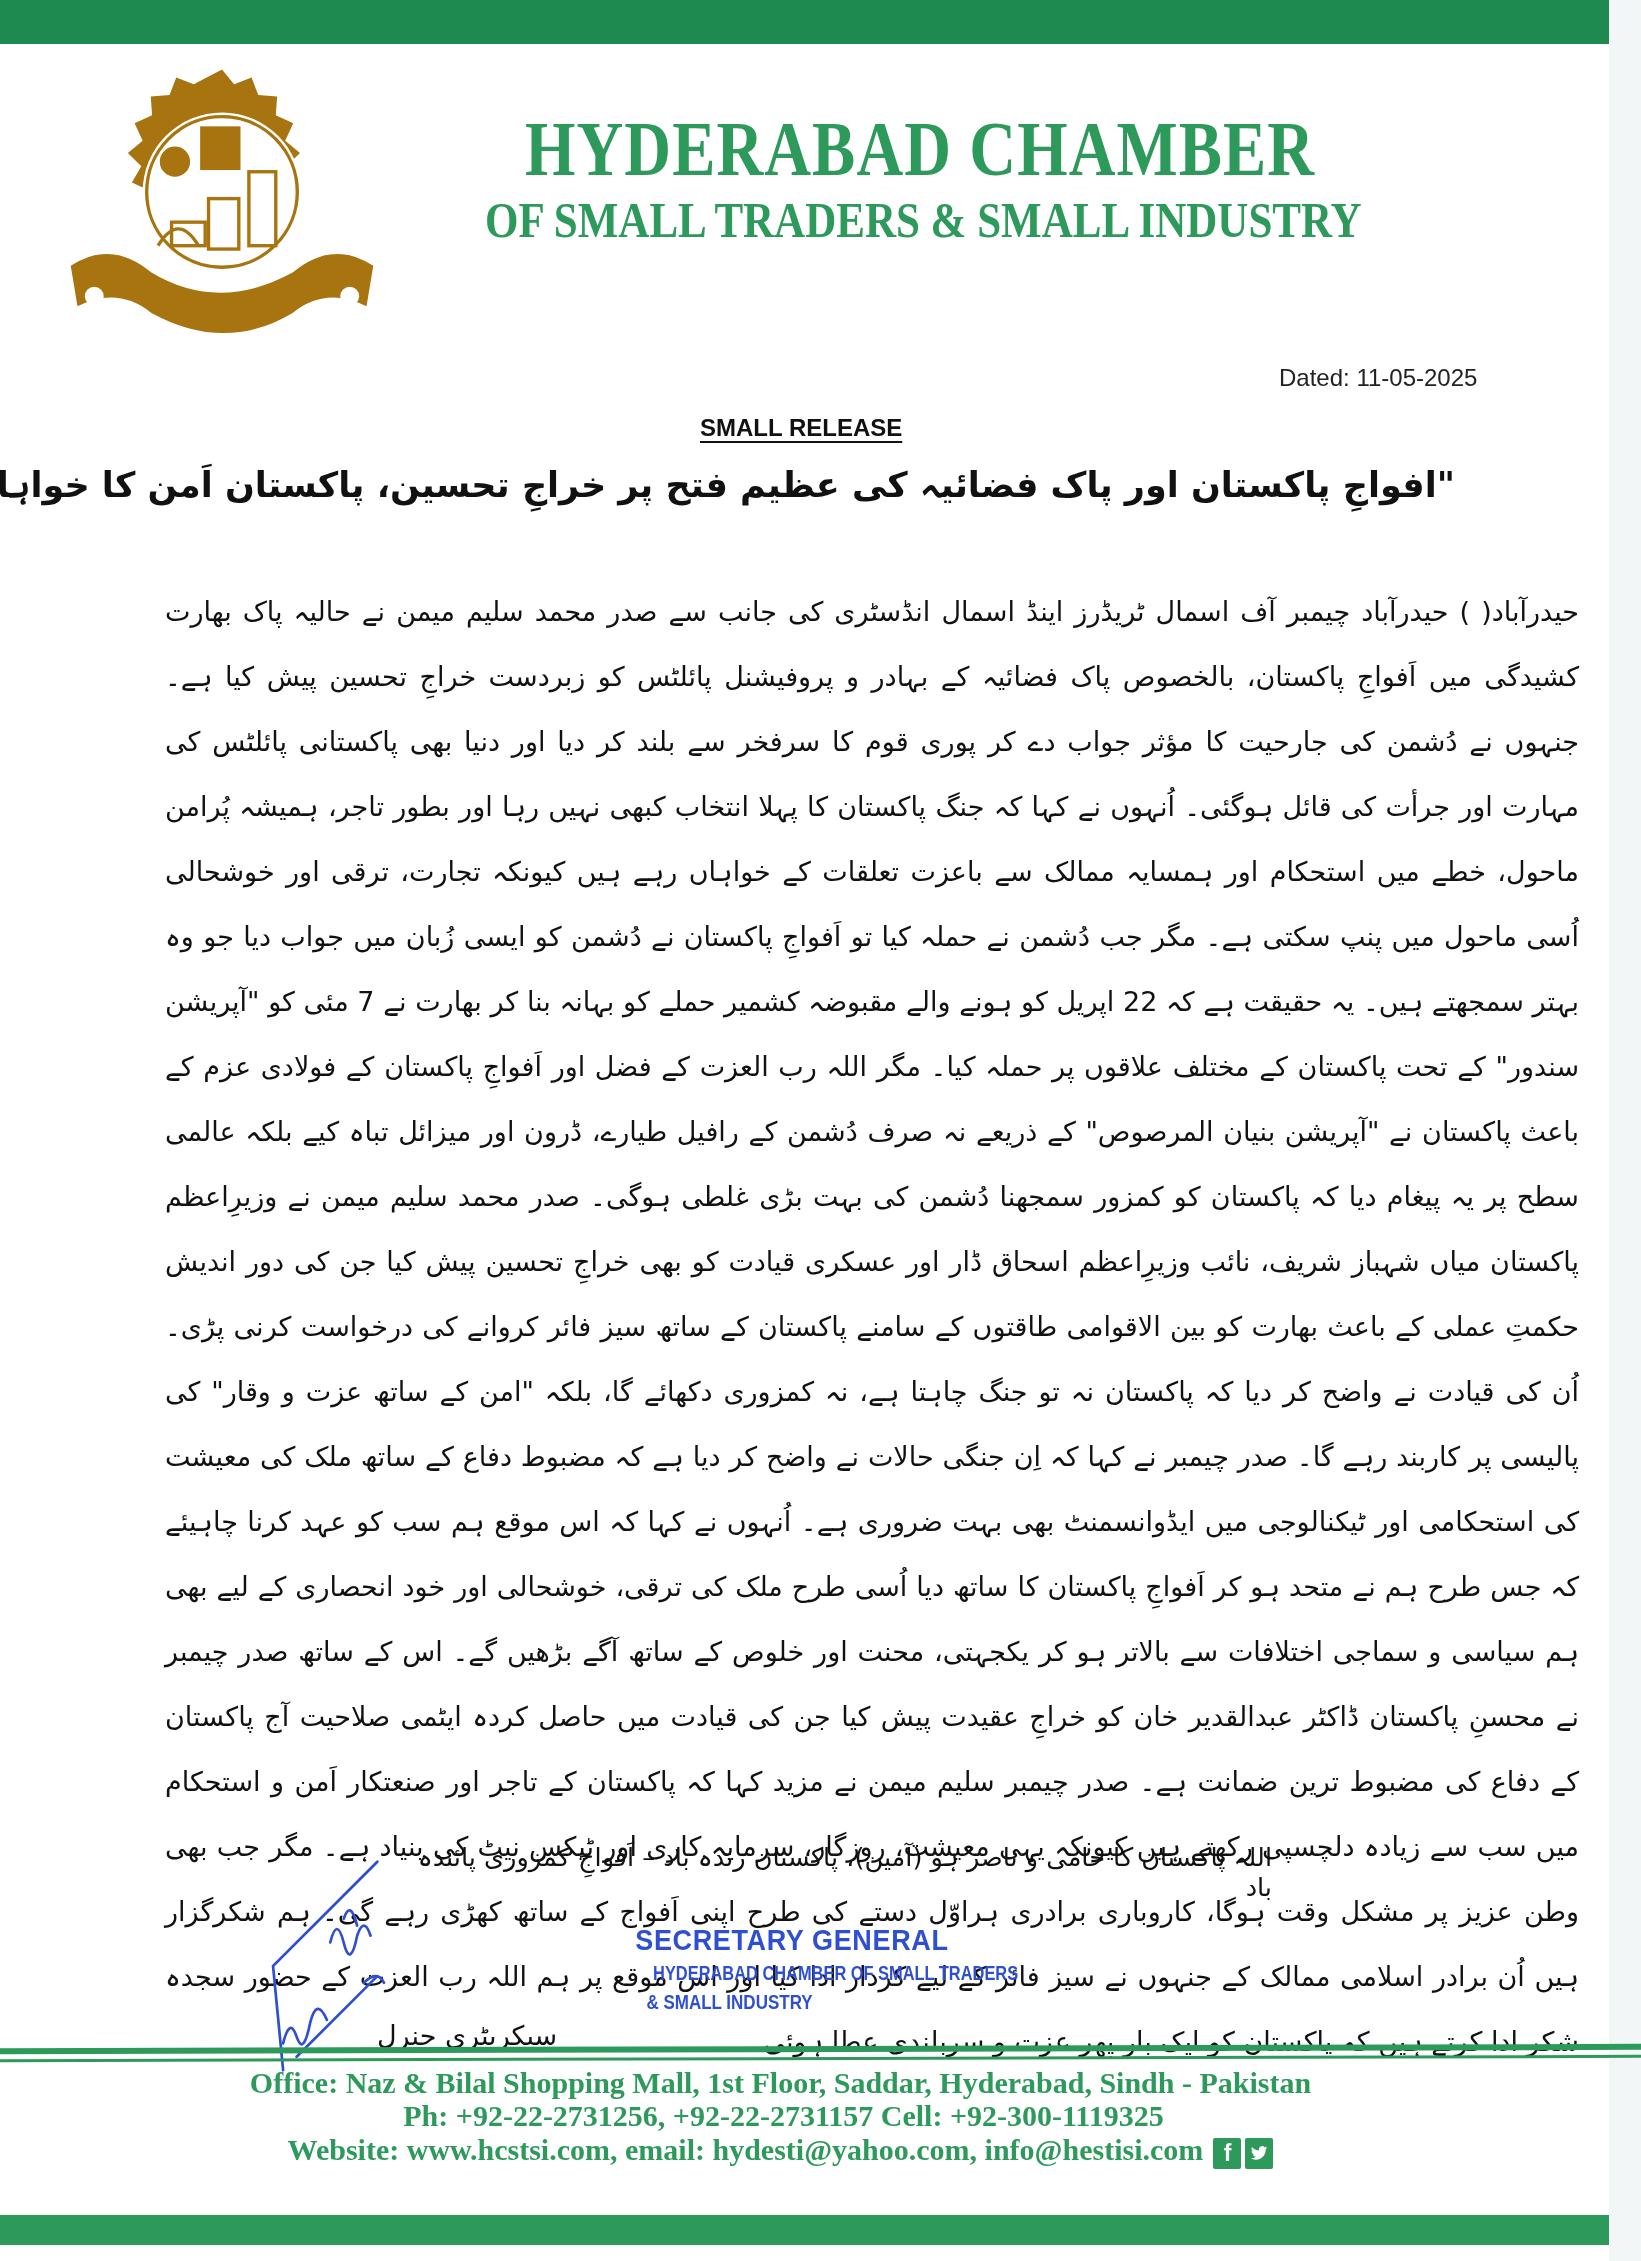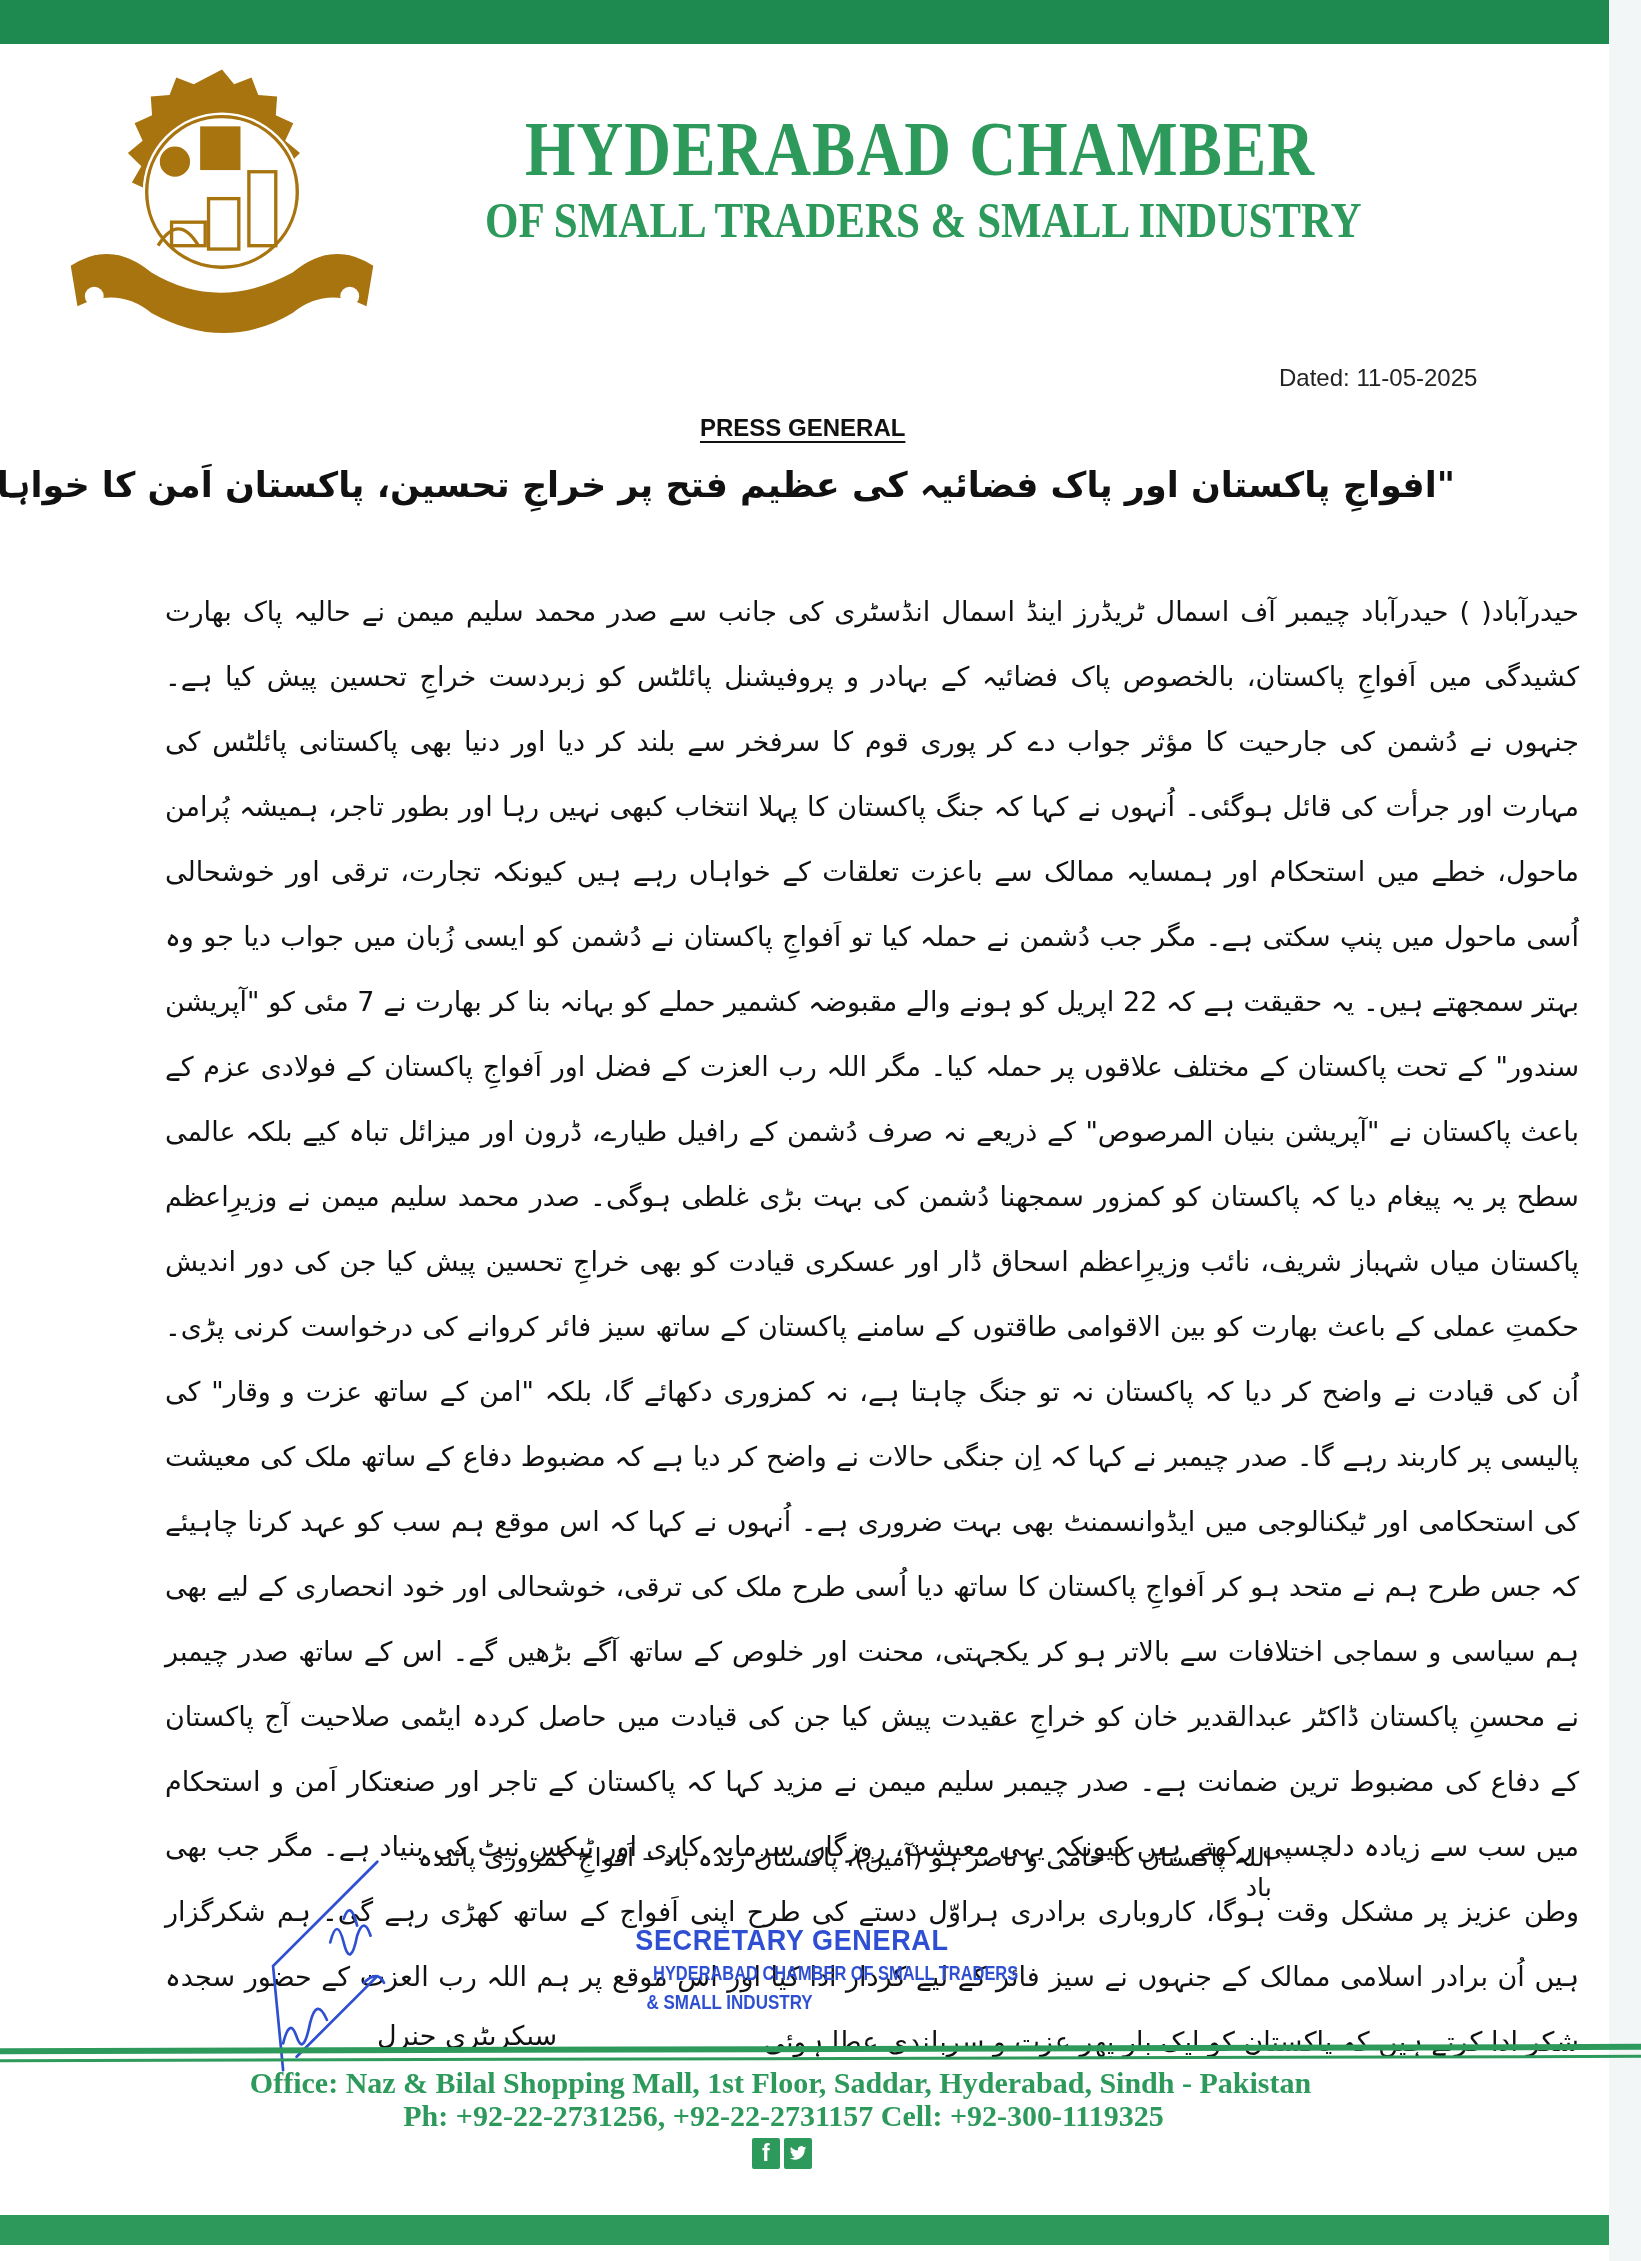--- a/index.html
+++ b/index.html
@@ -53,21 +53,21 @@
     <path d="M140 270 q30 -50 60 0"></path>
   </g>
   <circle cx="45" cy="345" r="14" fill="#fff"></circle>
   <circle cx="425" cy="345" r="14" fill="#fff"></circle>
 </svg>
 
 <div class="title1">HYDERABAD CHAMBER</div>
 <div class="title2">OF SMALL TRADERS &amp; SMALL INDUSTRY</div>
 
 <div class="dated">Dated: 11-05-2025</div>
-<div class="press">PRESS GENERAL</div>
+<div class="press">SMALL RELEASE</div>
 
 <div class="headline">"افواجِ پاکستان اور پاک فضائیہ کی عظیم فتح پر خراجِ تحسین، پاکستان اَمن کا خواہاں، مگر عزتِ نفس پر سمجھوتہ نہیں" سلیم میمن</div>
 
 <div class="body-text">
   <p>حیدرآباد(          ) حیدرآباد چیمبر آف اسمال ٹریڈرز اینڈ اسمال انڈسٹری کی جانب سے صدر محمد سلیم میمن نے حالیہ پاک بھارت کشیدگی میں اَفواجِ پاکستان، بالخصوص پاک فضائیہ کے بہادر و پروفیشنل پائلٹس کو زبردست خراجِ تحسین پیش کیا ہے۔ جنہوں نے دُشمن کی جارحیت کا مؤثر جواب دے کر پوری قوم کا سرفخر سے بلند کر دیا اور دنیا بھی پاکستانی پائلٹس کی مہارت اور جرأت کی قائل ہوگئی۔ اُنہوں نے کہا کہ جنگ پاکستان کا پہلا انتخاب کبھی نہیں رہا اور بطور تاجر، ہمیشہ پُرامن ماحول، خطے میں استحکام اور ہمسایہ ممالک سے باعزت تعلقات کے خواہاں رہے ہیں کیونکہ تجارت، ترقی اور خوشحالی اُسی ماحول میں پنپ سکتی ہے۔ مگر جب دُشمن نے حملہ کیا تو اَفواجِ پاکستان نے دُشمن کو ایسی زُبان میں جواب دیا جو وہ بہتر سمجھتے ہیں۔ یہ حقیقت ہے کہ 22 اپریل کو ہونے والے مقبوضہ کشمیر حملے کو بہانہ بنا کر بھارت نے 7 مئی کو "آپریشن سندور" کے تحت پاکستان کے مختلف علاقوں پر حملہ کیا۔ مگر اللہ رب العزت کے فضل اور اَفواجِ پاکستان کے فولادی عزم کے باعث پاکستان نے "آپریشن بنیان المرصوص" کے ذریعے نہ صرف دُشمن کے رافیل طیارے، ڈرون اور میزائل تباہ کیے بلکہ عالمی سطح پر یہ پیغام دیا کہ پاکستان کو کمزور سمجھنا دُشمن کی بہت بڑی غلطی ہوگی۔ صدر محمد سلیم میمن نے وزیرِاعظم پاکستان میاں شہباز شریف، نائب وزیرِاعظم اسحاق ڈار اور عسکری قیادت کو بھی خراجِ تحسین پیش کیا جن کی دور اندیش حکمتِ عملی کے باعث بھارت کو بین الاقوامی طاقتوں کے سامنے پاکستان کے ساتھ سیز فائر کروانے کی درخواست کرنی پڑی۔ اُن کی قیادت نے واضح کر دیا کہ پاکستان نہ تو جنگ چاہتا ہے، نہ کمزوری دکھائے گا، بلکہ "امن کے ساتھ عزت و وقار" کی پالیسی پر کاربند رہے گا۔ صدر چیمبر نے کہا کہ اِن جنگی حالات نے واضح کر دیا ہے کہ مضبوط دفاع کے ساتھ ملک کی معیشت کی استحکامی اور ٹیکنالوجی میں ایڈوانسمنٹ بھی بہت ضروری ہے۔ اُنہوں نے کہا کہ اس موقع ہم سب کو عہد کرنا چاہیئے کہ جس طرح ہم نے متحد ہو کر اَفواجِ پاکستان کا ساتھ دیا اُسی طرح ملک کی ترقی، خوشحالی اور خود انحصاری کے لیے بھی ہم سیاسی و سماجی اختلافات سے بالاتر ہو کر یکجہتی، محنت اور خلوص کے ساتھ آگے بڑھیں گے۔ اس کے ساتھ صدر چیمبر نے محسنِ پاکستان ڈاکٹر عبدالقدیر خان کو خراجِ عقیدت پیش کیا جن کی قیادت میں حاصل کردہ ایٹمی صلاحیت آج پاکستان کے دفاع کی مضبوط ترین ضمانت ہے۔ صدر چیمبر سلیم میمن نے مزید کہا کہ پاکستان کے تاجر اور صنعتکار اَمن و استحکام میں سب سے زیادہ دلچسپی رکھتے ہیں کیونکہ یہی معیشت، روزگار، سرمایہ کاری اور ٹیکس نیٹ کی بنیاد ہے۔ مگر جب بھی وطن عزیز پر مشکل وقت ہوگا، کاروباری برادری ہراوّل دستے کی طرح اپنی اَفواج کے ساتھ کھڑی رہے گی۔ ہم شکرگزار ہیں اُن برادر اسلامی ممالک کے جنہوں نے سیز فائر کے لیے کردار ادا کیا اور اس موقع پر ہم اللہ رب العزت کے حضور سجدہ شکر ادا کرتے ہیں کہ پاکستان کو ایک بار پھر عزت و سربلندی عطا ہوئی۔</p>
 </div>
 
 <div class="closing">اللہ پاکستان کا حامی و ناصر ہو (آمین)، پاکستان زندہ باد  –  اَفواجِ کمزوری پائندہ باد</div>
 
 <svg class="signature" viewBox="0 0 200 330">
@@ -87,20 +87,21 @@
   <div class="s2">HYDERABAD CHAMBER OF SMALL TRADERS</div>
   <div class="s3">&amp; SMALL INDUSTRY</div>
 </div>
 
 <div class="rule1"></div>
 <div class="rule2"></div>
 
 <div class="footer-line f1">Office: Naz &amp; Bilal Shopping Mall, 1st Floor, Saddar, Hyderabad, Sindh - Pakistan</div>
 <div class="footer-line f2">Ph: +92-22-2731256, +92-22-2731157 Cell: +92-300-1119325</div>
 <div class="footer-line f3">
+  <span>Website: www.hcstsi.com, email: hydesti@yahoo.com, info@hestisi.com</span>
   <span class="social">
     <span>f</span>
     <span>
       <svg width="20" height="20" viewBox="0 0 24 24" style="margin-top:5.4px">
           <path fill="#fff" d="M22 5.8c-.7.3-1.5.5-2.3.6.8-.5 1.5-1.3 1.8-2.2-.8.5-1.7.8-2.6 1a4 4 0 0 0-6.9 3.7A11.4 11.4 0 0 1 3.7 4.7a4 4 0 0 0 1.2 5.4c-.6 0-1.3-.2-1.8-.5 0 2 1.4 3.7 3.2 4.1-.6.2-1.2.2-1.8.1a4 4 0 0 0 3.8 2.8A8.1 8.1 0 0 1 2 18.3 11.4 11.4 0 0 0 8.3 20c7.5 0 11.7-6.3 11.7-11.7v-.5c.8-.6 1.5-1.3 2-2z"></path>
         </svg>
     </span>
   </span>
 </div>
 

